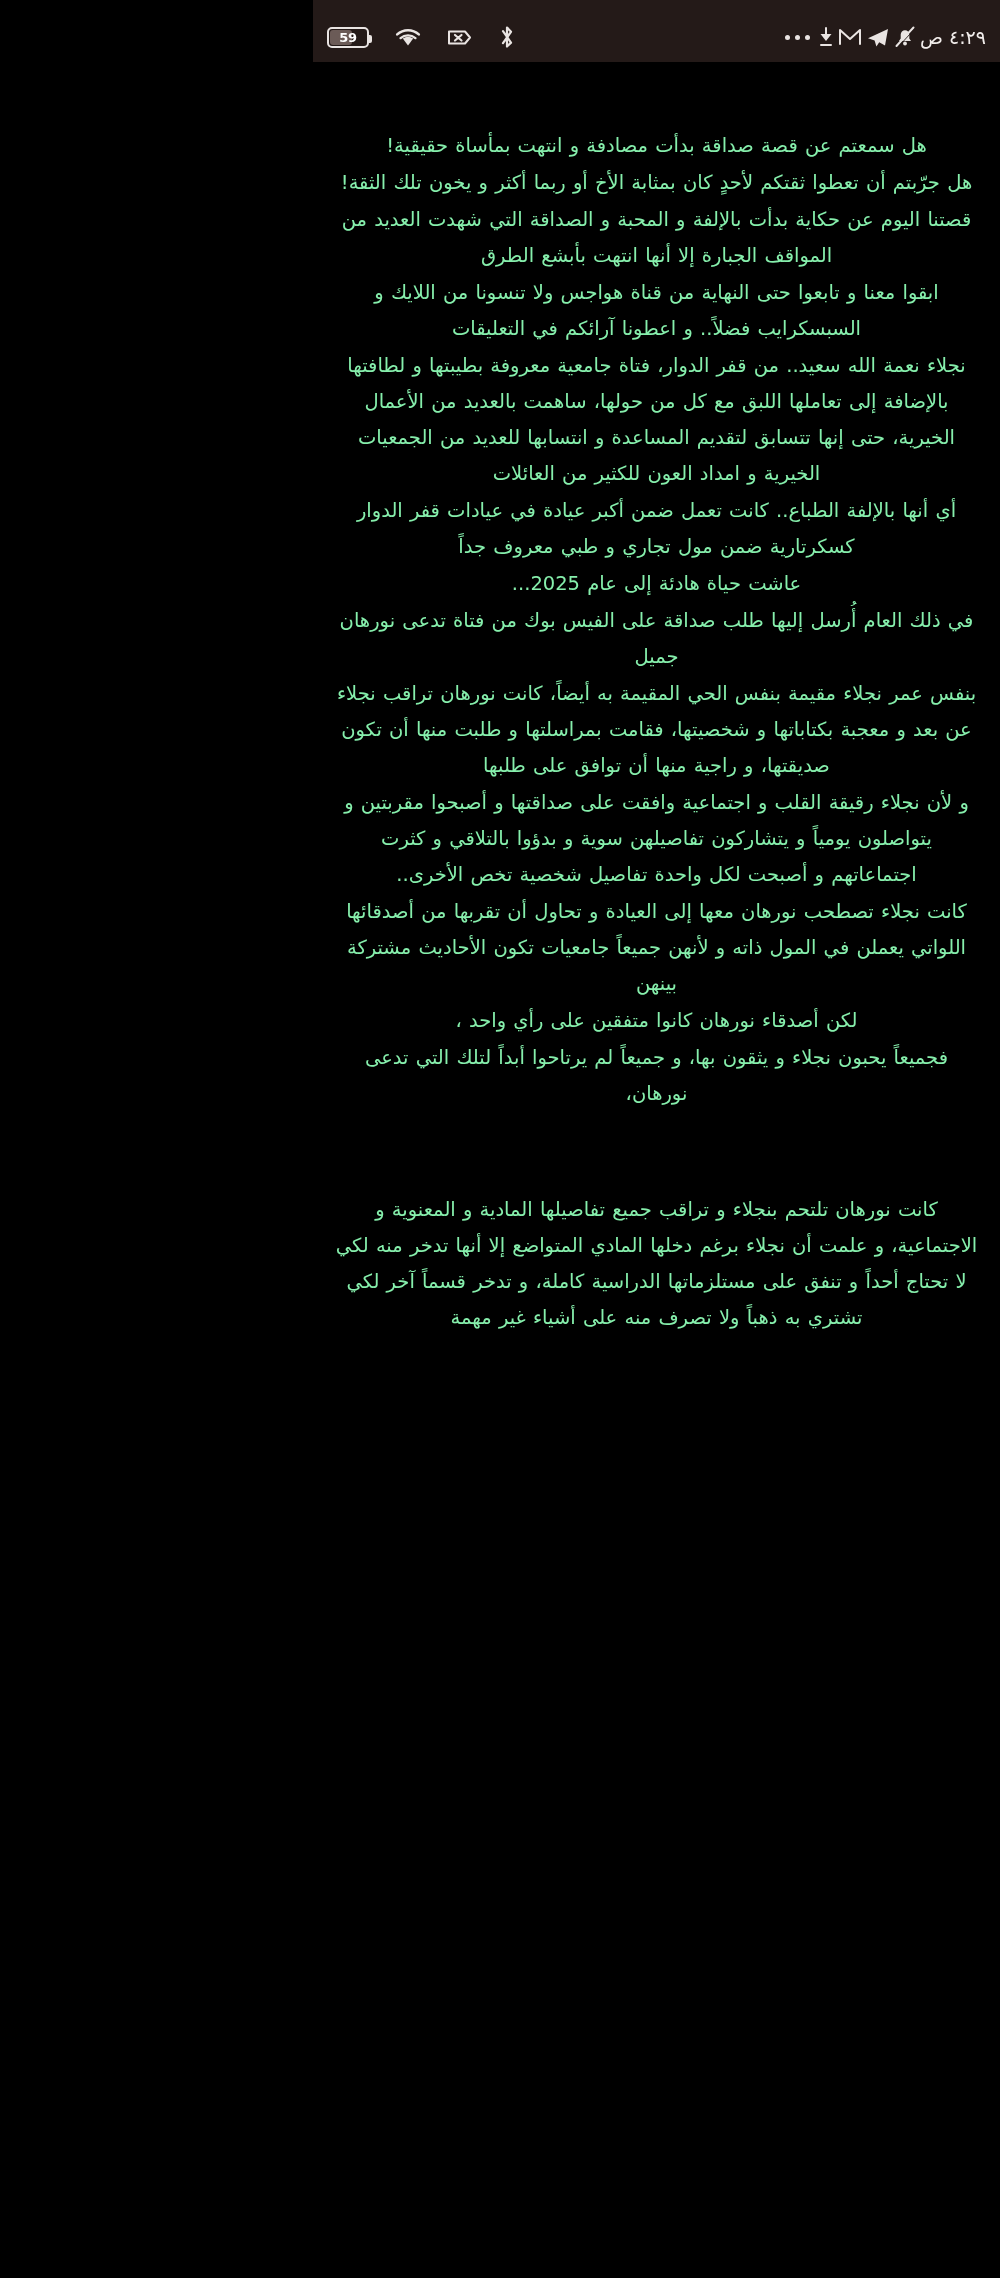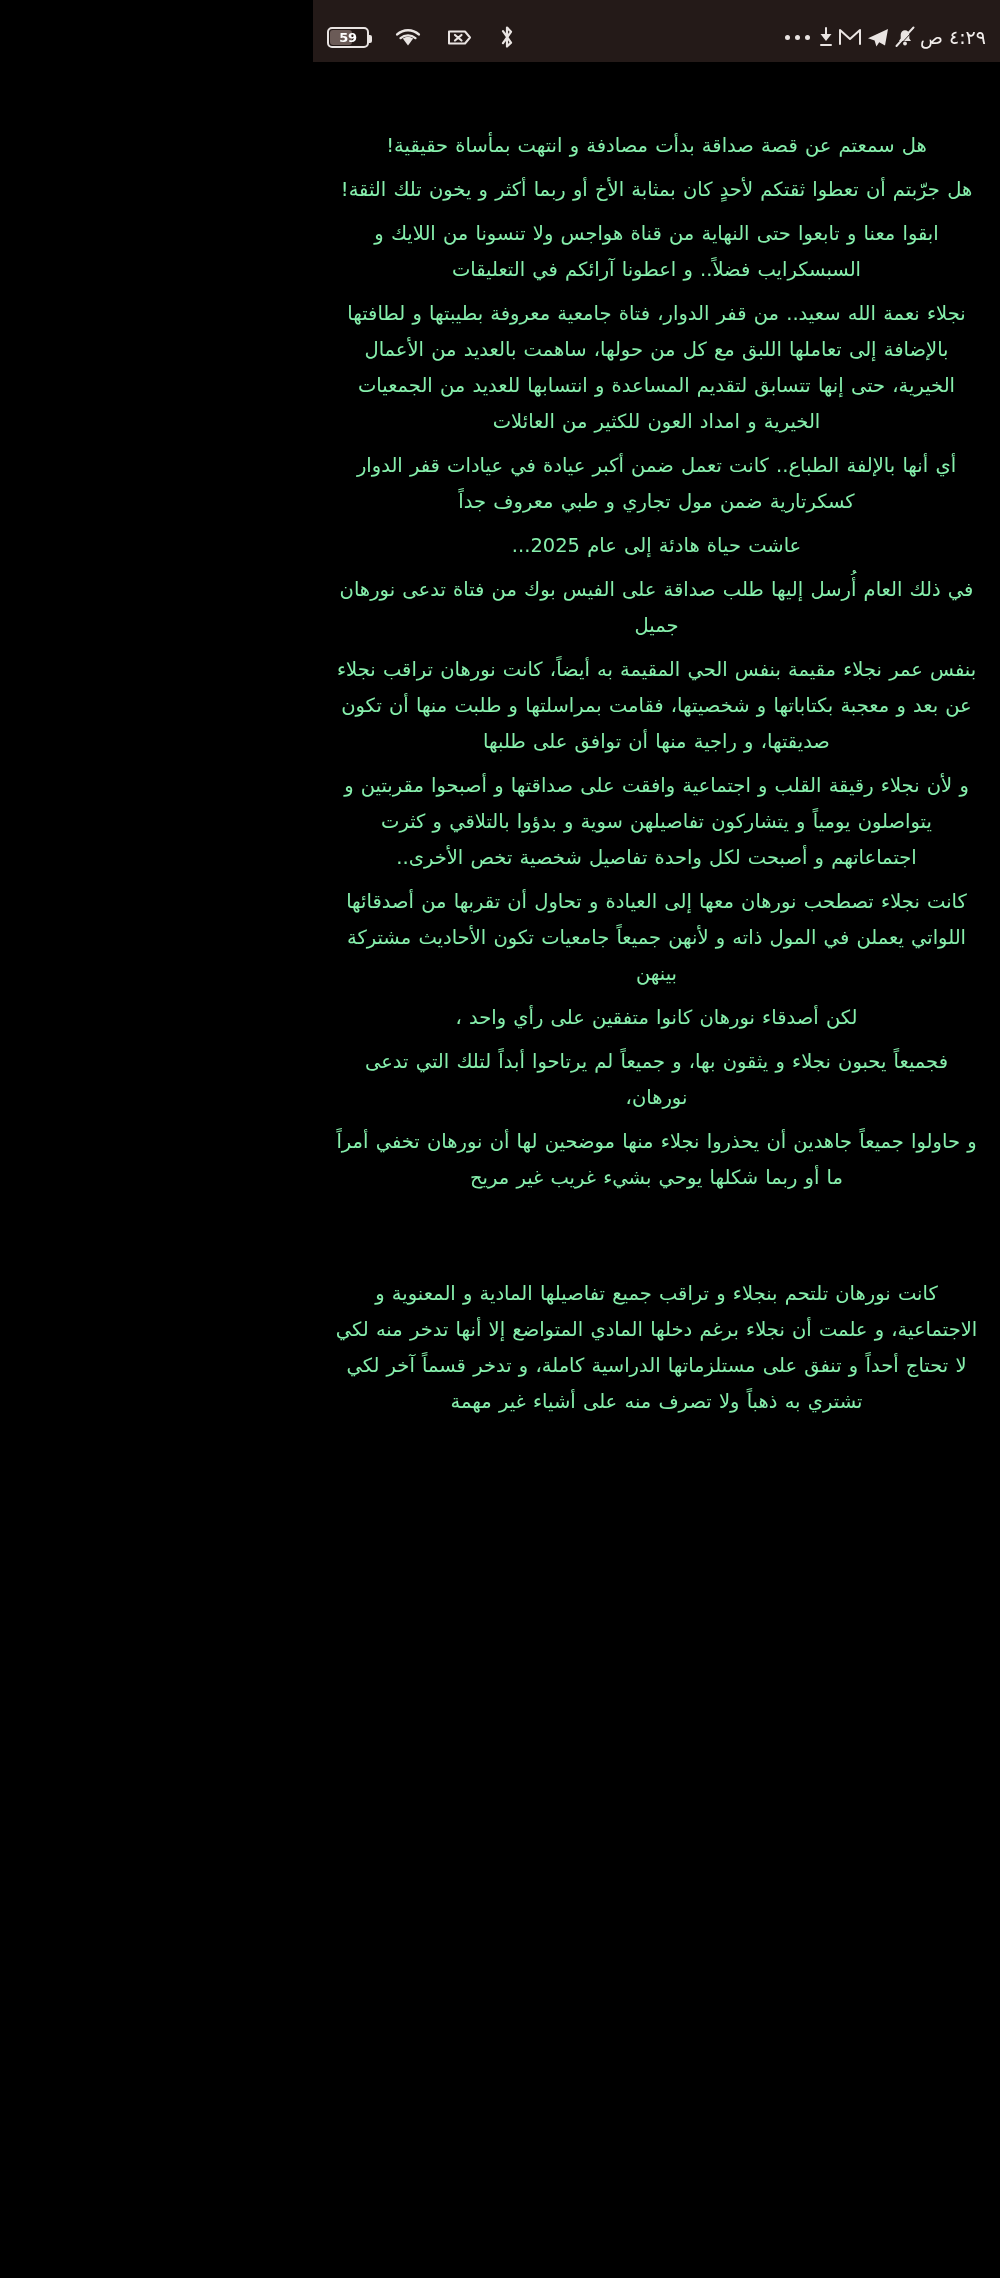--- a/index.html
+++ b/index.html
@@ -126,21 +126,21 @@
   .para {
     color: #86efac;
     font-family: "DejaVu Sans", "Liberation Sans", sans-serif;
     font-size: 19.5px;
     line-height: 36px;
     margin: 0 0 0 0;
     text-align: center;
     word-spacing: 1px;
     unicode-bidi: plaintext;
   }
-  .para + .para { margin-top: 8px; }
+  .para + .para { margin-top: 1px; }
   .spacer-lg { height: 40px; }
 </style>
 </head>
 <body>
 
 <div id="screen">
 
   <div class="status-bar">
 
     <div class="sb-left">
@@ -209,29 +209,29 @@
         </svg>
       </span>
 
       <span class="clock">٤:٢٩ ص</span>
     </div>
   </div>
 
   <div class="content">
     <p class="para">هل سمعتم عن قصة صداقة بدأت مصادفة و انتهت بمأساة حقيقية!</p>
     <p class="para">هل جرّبتم أن تعطوا ثقتكم لأحدٍ كان بمثابة الأخ أو ربما أكثر و يخون تلك الثقة!</p>
+    <p class="para">قصتنا اليوم عن حكاية بدأت بالإلفة و المحبة و الصداقة التي شهدت العديد من المواقف الجبارة إلا أنها انتهت بأبشع الطرق</p>
     <p class="para">ابقوا معنا و تابعوا حتى النهاية من قناة هواجس ولا تنسونا من اللايك و السبسكرايب فضلاً.. و اعطونا آرائكم في التعليقات</p>
     <p class="para">نجلاء نعمة الله سعيد.. من قفر الدوار، فتاة جامعية معروفة بطيبتها و لطافتها بالإضافة إلى تعاملها اللبق مع كل من حولها، ساهمت بالعديد من الأعمال الخيرية، حتى إنها تتسابق لتقديم المساعدة و انتسابها للعديد من الجمعيات الخيرية و امداد العون للكثير من العائلات</p>
     <p class="para">أي أنها بالإلفة الطباع.. كانت تعمل ضمن أكبر عيادة في عيادات قفر الدوار كسكرتارية ضمن مول تجاري و طبي معروف جداً</p>
     <p class="para">عاشت حياة هادئة إلى عام 2025...</p>
     <p class="para">في ذلك العام أُرسل إليها طلب صداقة على الفيس بوك من فتاة تدعى نورهان جميل</p>
     <p class="para">بنفس عمر نجلاء مقيمة بنفس الحي المقيمة به أيضاً، كانت نورهان تراقب نجلاء عن بعد و معجبة بكتاباتها و شخصيتها، فقامت بمراسلتها و طلبت منها أن تكون صديقتها، و راجية منها أن توافق على طلبها</p>
     <p class="para">و لأن نجلاء رقيقة القلب و اجتماعية وافقت على صداقتها و أصبحوا مقربتين و يتواصلون يومياً و يتشاركون تفاصيلهن سوية و بدؤوا بالتلاقي و كثرت اجتماعاتهم و أصبحت لكل واحدة تفاصيل شخصية تخص الأخرى..</p>
     <p class="para">كانت نجلاء تصطحب نورهان معها إلى العيادة و تحاول أن تقربها من أصدقائها اللواتي يعملن في المول ذاته و لأنهن جميعاً جامعيات تكون الأحاديث مشتركة بينهن</p>
     <p class="para">لكن أصدقاء نورهان كانوا متفقين على رأي واحد ،</p>
     <p class="para">فجميعاً يحبون نجلاء و يثقون بها، و جميعاً لم يرتاحوا أبداً لتلك التي تدعى نورهان،</p>
-    <p class="para">و حاولوا جميعاً جاهدين أن يحذروا نجلاء منها موضحين لها أن نورهان تخفي أمراً ما أو ربما شكلها يوحي بشيء غريب غير مريح</p>
     <div class="spacer-lg"></div>
     <div class="spacer-lg"></div>
     <p class="para">كانت نورهان تلتحم بنجلاء و تراقب جميع تفاصيلها المادية و المعنوية و الاجتماعية، و علمت أن نجلاء برغم دخلها المادي المتواضع إلا أنها تدخر منه لكي لا تحتاج أحداً و تنفق على مستلزماتها الدراسية كاملة، و تدخر قسماً آخر لكي تشتري به ذهباً ولا تصرف منه على أشياء غير مهمة</p>
   </div>
 
 </div>
 
 </body></html>

